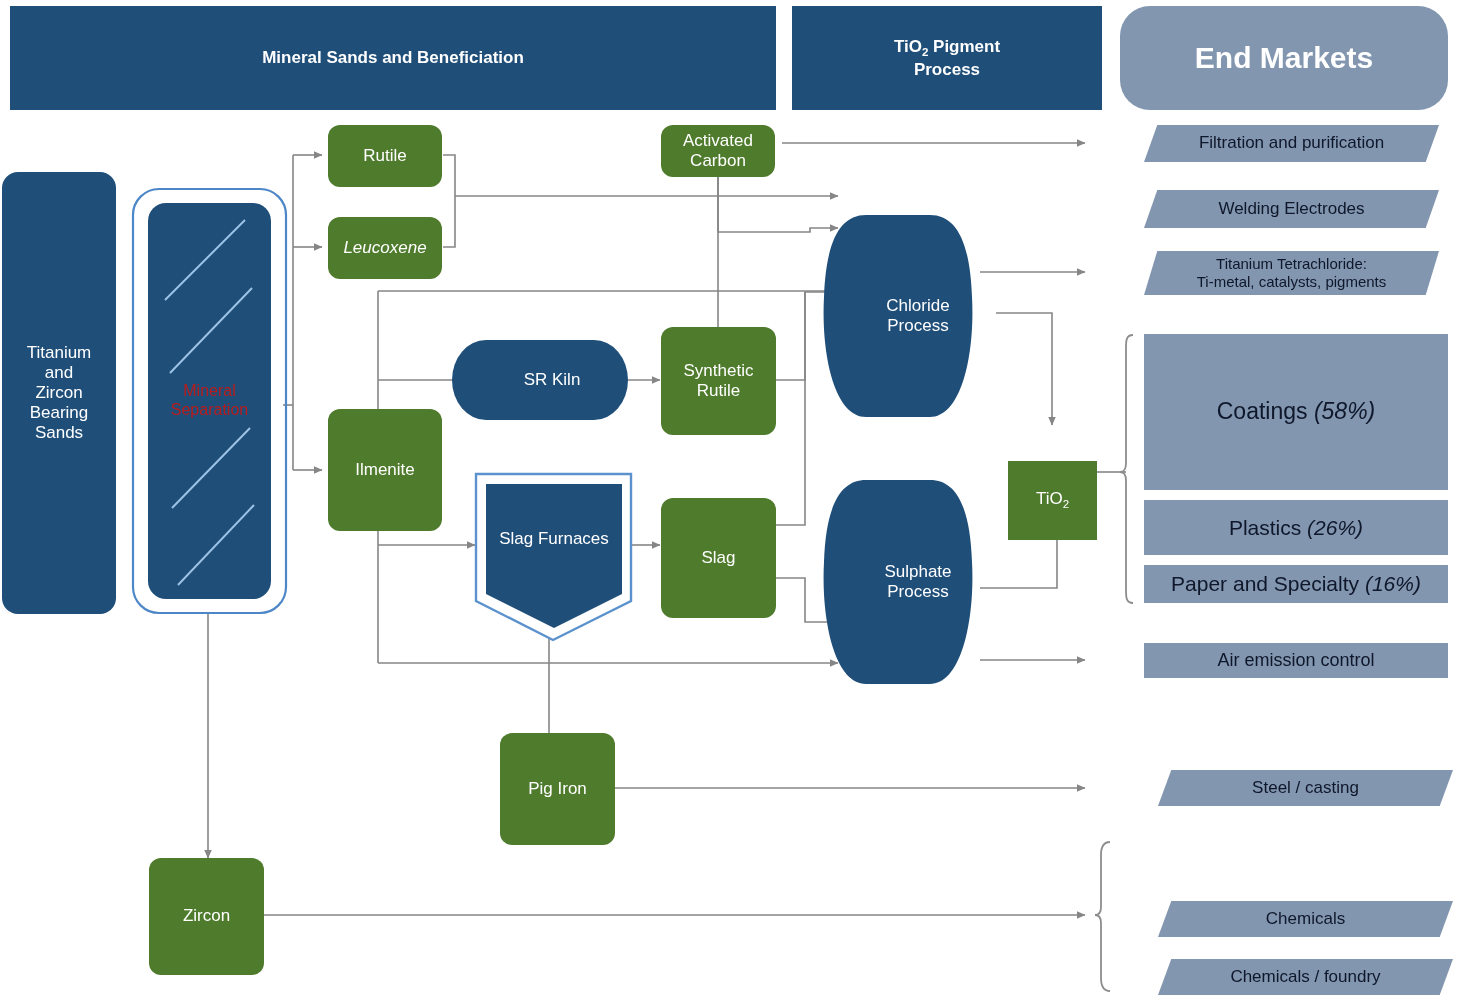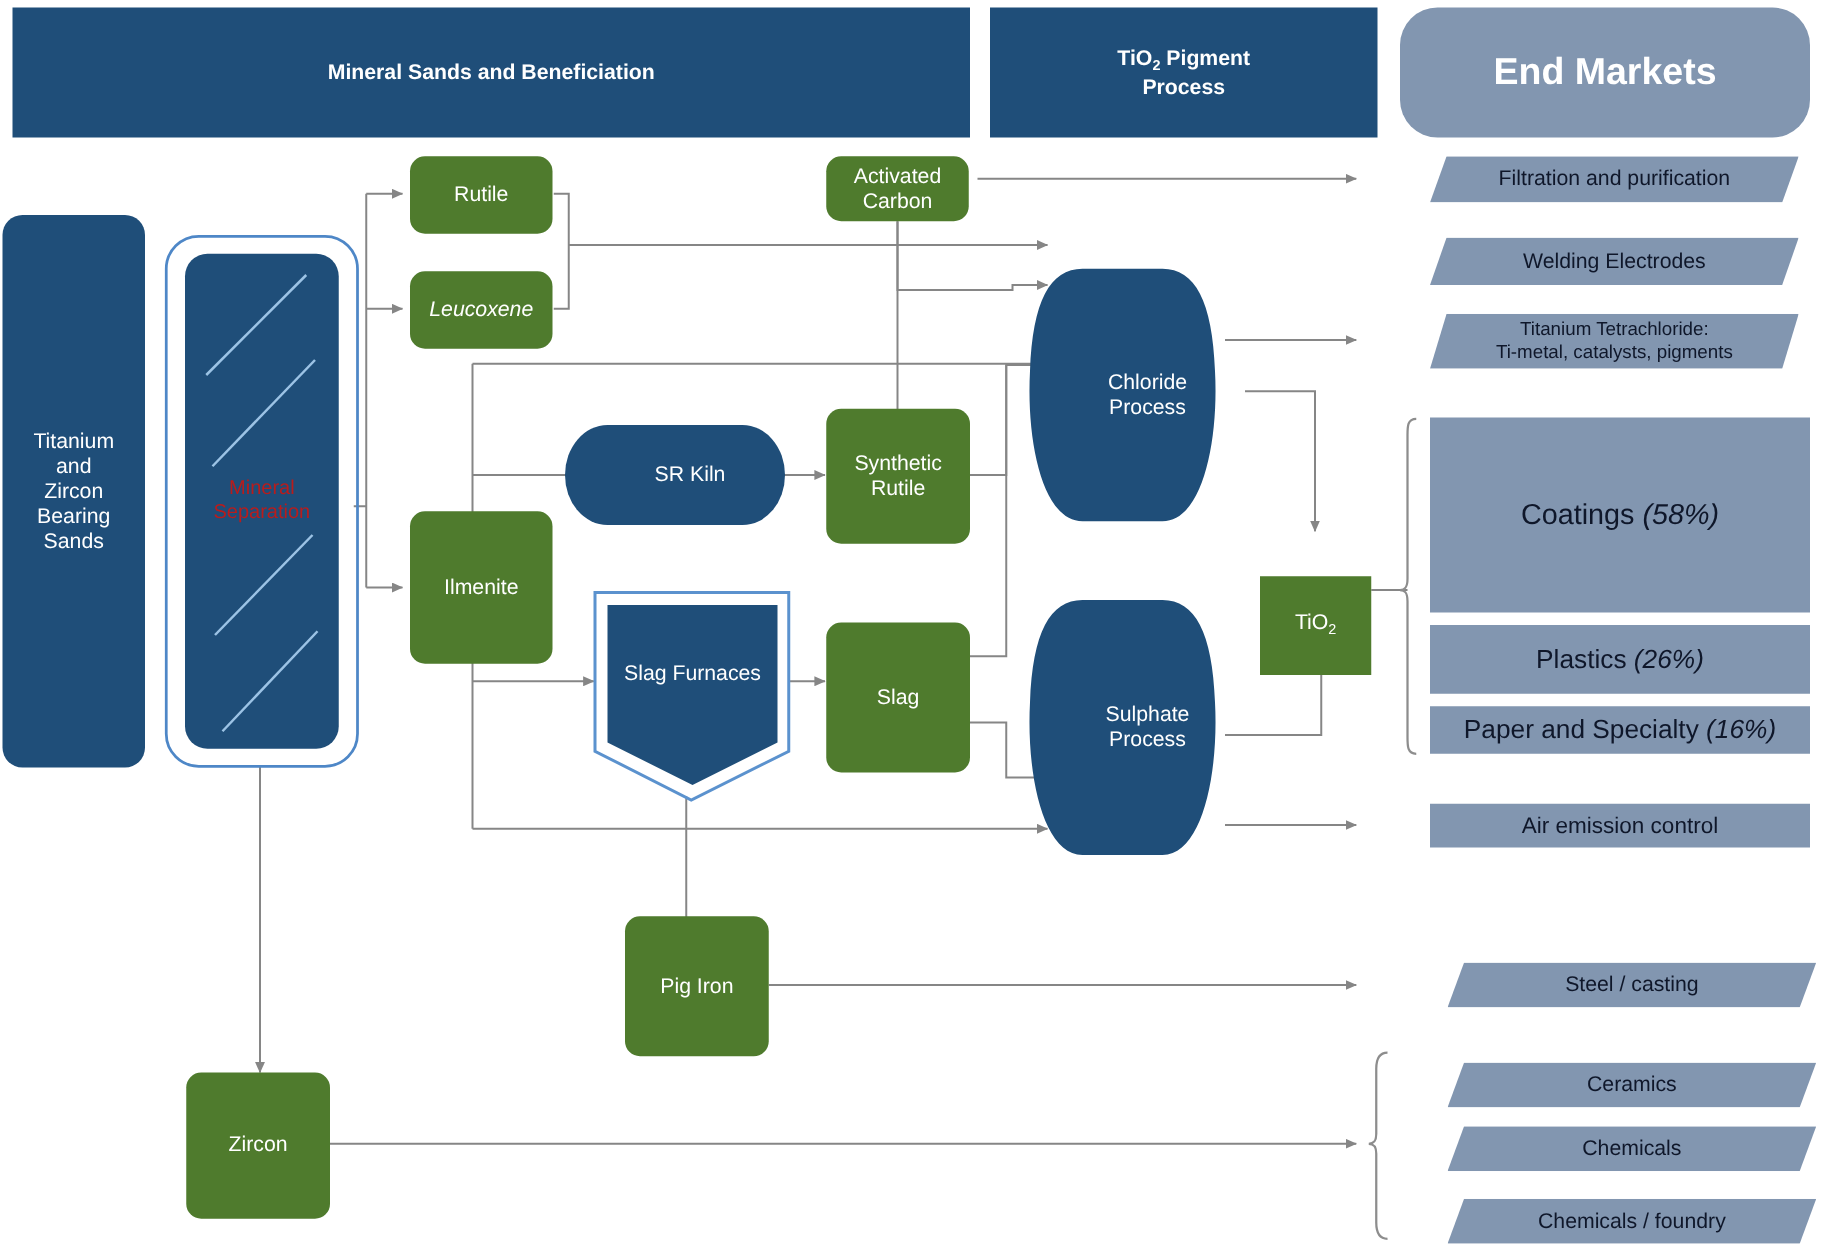--- a/index.html
+++ b/index.html
@@ -238,23 +238,20 @@
   </div>
 
   <div class="mkt" style="left:1144px;top:643px;width:304px;height:35px;font-size:18px;">
     <span>Air emission control</span>
   </div>
 
   <div class="mkt par" style="left:1158px;top:770px;width:295px;height:36px;">
     <span>Steel / casting</span>
   </div>
 
-  <div class="mkt par" style="left:1158px;top:850px;width:295px;height:36px;">
-    <span>Ceramics</span>
-  </div>
 
   <div class="mkt par" style="left:1158px;top:901px;width:295px;height:36px;">
     <span>Chemicals</span>
   </div>
 
   <div class="mkt par" style="left:1158px;top:959px;width:295px;height:36px;">
     <span>Chemicals / foundry</span>
   </div>
 
 </div>

